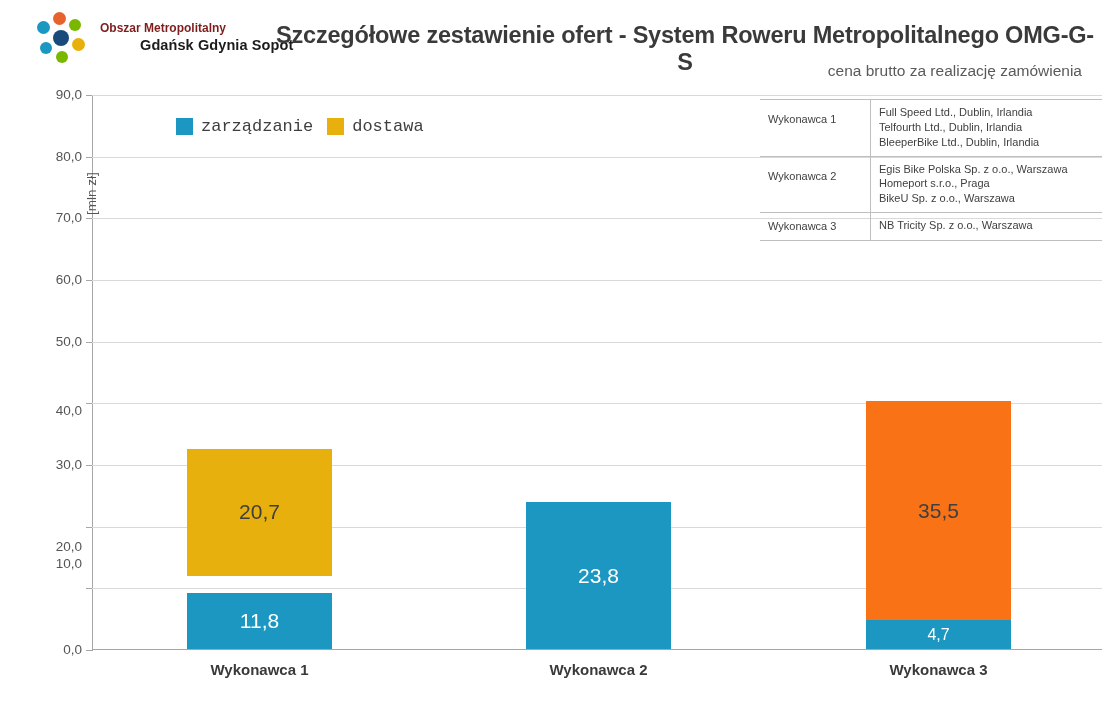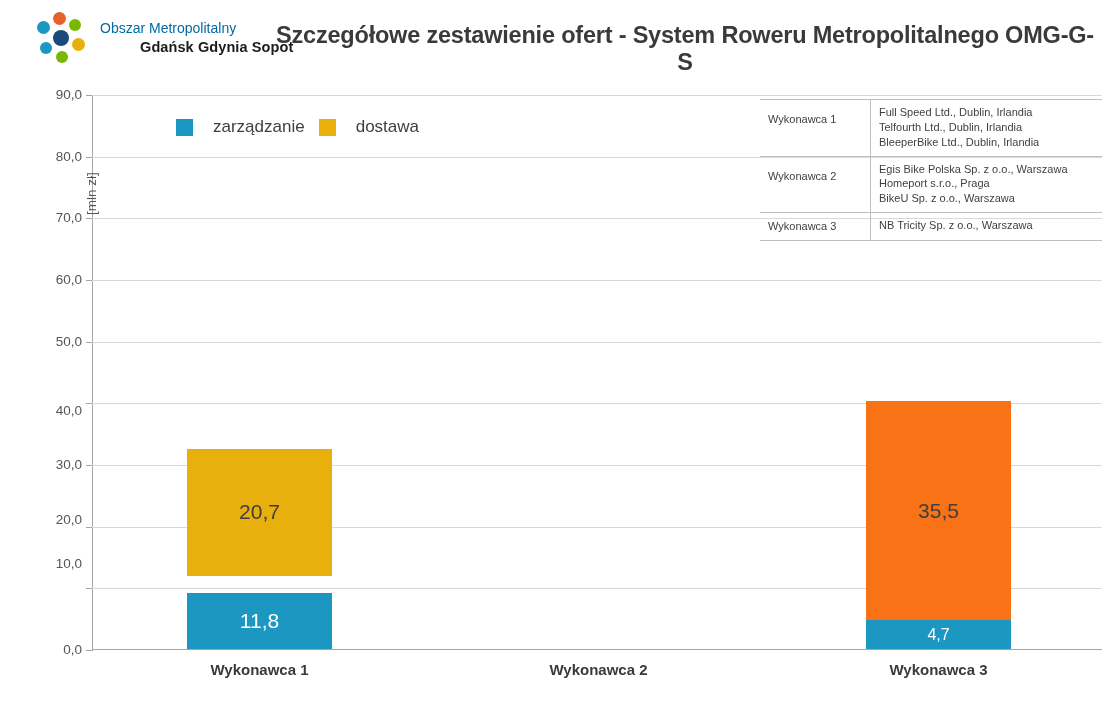--- a/index.html
+++ b/index.html
@@ -36,23 +36,23 @@
   }
   #logo-mark i {
     position: absolute;
     display: block;
     border-radius: 50%;
   }
   #logo-text {
     line-height: 1.25;
   }
   #logo-line1 {
-    font-size: 14px;
-    color: #0369a1;
-    font-weight: normal;
+    font-size: 12px;
+    color: #7f1d1d;
+    font-weight: bold;
   }
   #logo-line2 {
     font-size: 14.5px;
     color: #1b1b1b;
     font-weight: bold;
     letter-spacing: .1px;
     margin-left: 40px;
   }
   #title {
     position: absolute;
@@ -166,21 +166,22 @@
     position: absolute;
     left: 84px;
     top: 22px;
     display: flex;
     align-items: center;
     gap: 14px;
   }
   .legend-item {
     display: flex;
     align-items: center;
-    gap: 20px;
+    gap: 8px;
+    font-family: Liberation Mono, monospace;
   }
   .legend-swatch {
     width: 17px; height: 17px;
     display: block;
   }
   .legend-text {
     font-size: 17px;
     color: #3f3f3f;
   }
 
@@ -230,20 +231,21 @@
       <i style="width:12px;height:12px;background:#1b97c1;left:4px;top:30px;"></i>
       <i style="width:12px;height:12px;background:#7ab800;left:20px;top:39px;"></i>
     </span>
     <span id="logo-text">
       <div id="logo-line1">Obszar Metropolitalny</div>
       <div id="logo-line2">Gdańsk Gdynia Sopot</div>
     </span>
   </div>
 
   <div id="title">Szczegółowe zestawienie ofert - System Roweru Metropolitalnego OMG-G-S</div>
+  <div id="subtitle">cena brutto za realizację zamówienia</div>
 </div>
 
 <div id="plot">
 
   <div id="yaxis-line"></div>
   <div id="ylabel">[mln zł]</div>
 
   <div class="gridline" style="top:0px;"></div>
   <div class="gridline" style="top:61.7px;"></div>
   <div class="gridline" style="top:123.3px;"></div>
@@ -255,21 +257,21 @@
   <div class="gridline" style="top:493.3px;"></div>
   <div class="axisline-bottom"></div>
 
   <div class="ytick-label" style="left:-68px; top:-8px;">90,0</div>
   <div class="ytick-label" style="left:-68px; top:53.7px;">80,0</div>
   <div class="ytick-label" style="left:-68px; top:115.3px;">70,0</div>
   <div class="ytick-label" style="left:-68px; top:177px;">60,0</div>
   <div class="ytick-label" style="left:-68px; top:238.7px;">50,0</div>
   <div class="ytick-label" style="left:-68px; top:308px;">40,0</div>
   <div class="ytick-label" style="left:-68px; top:362px;">30,0</div>
-  <div class="ytick-label" style="left:-68px; top:417px;">20,0</div>
+  <div class="ytick-label" style="left:-68px; top:444px;">20,0</div>
   <div class="ytick-label" style="left:-68px; top:461px;">10,0</div>
   <div class="ytick-label" style="left:-68px; top:547px;">0,0</div>
 
   <div class="ytick-mark" style="top:0px;"></div>
   <div class="ytick-mark" style="top:61.7px;"></div>
   <div class="ytick-mark" style="top:123.3px;"></div>
   <div class="ytick-mark" style="top:185px;"></div>
   <div class="ytick-mark" style="top:246.7px;"></div>
   <div class="ytick-mark" style="top:308.3px;"></div>
   <div class="ytick-mark" style="top:370px;"></div>
@@ -292,20 +294,23 @@
     <div class="seg" style="bottom:0; height:56px; background:#1b97c1;">
       <span class="seg-label">11,8</span>
     </div>
     <div class="seg" style="bottom:72.8px; height:127.6px; background:#e8b00d;">
       <span class="seg-label dark">20,7</span>
     </div>
   </div>
   <div class="cat-label" style="left:95px; width:145px;">Wykonawca 1</div>
 
   <div class="bar-group" style="left:434px; width:145px; height:473.0px;">
+    <div class="seg" style="bottom:0; height:146.8px; background:#1b97c1;">
+      <span class="seg-label">23,8</span>
+    </div>
   </div>
   <div class="cat-label" style="left:434px; width:145px;">Wykonawca 2</div>
 
   <div class="bar-group" style="left:774px; width:145px; height:247.9px;">
     <div class="seg" style="bottom:0; height:29.0px; background:#1b97c1;">
       <span class="seg-label" style="font-size:16px;">4,7</span>
     </div>
     <div class="seg" style="bottom:29.0px; height:218.9px; background:#f97316;">
       <span class="seg-label dark">35,5</span>
     </div>

